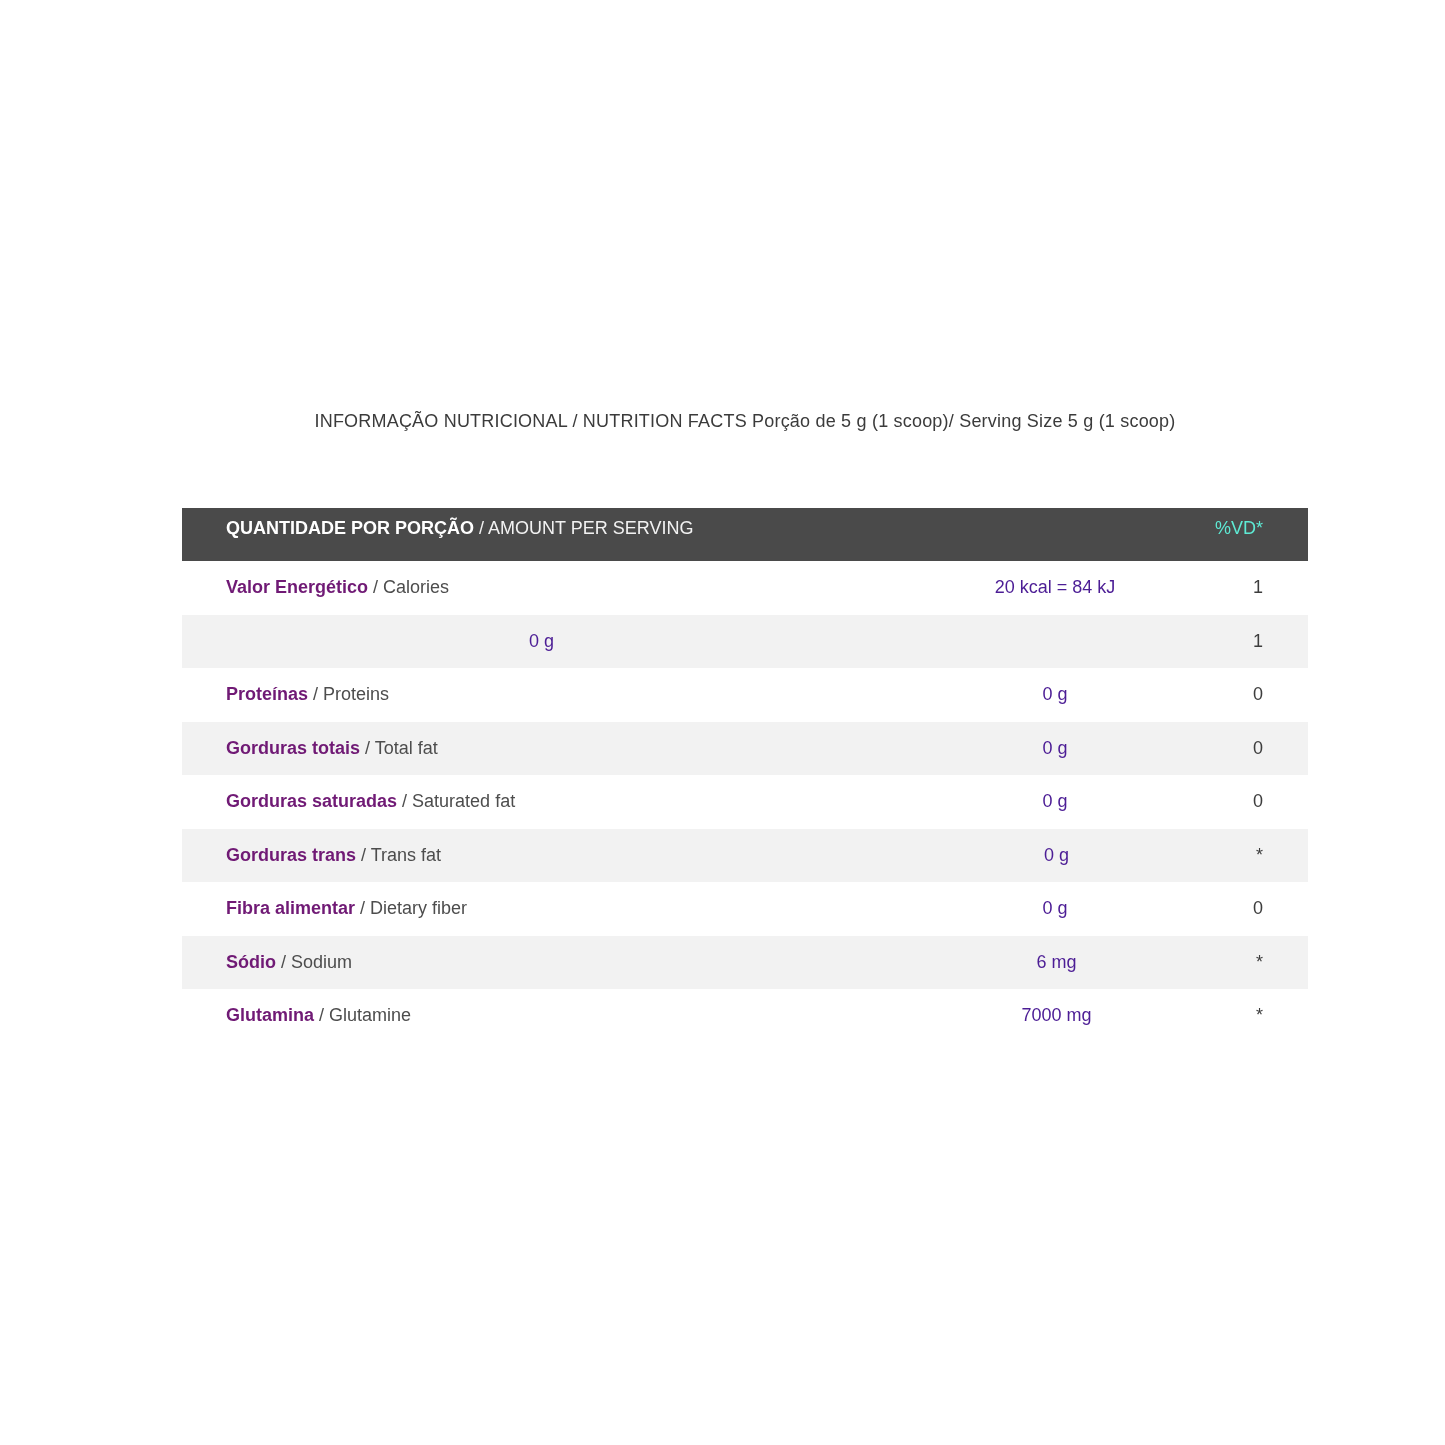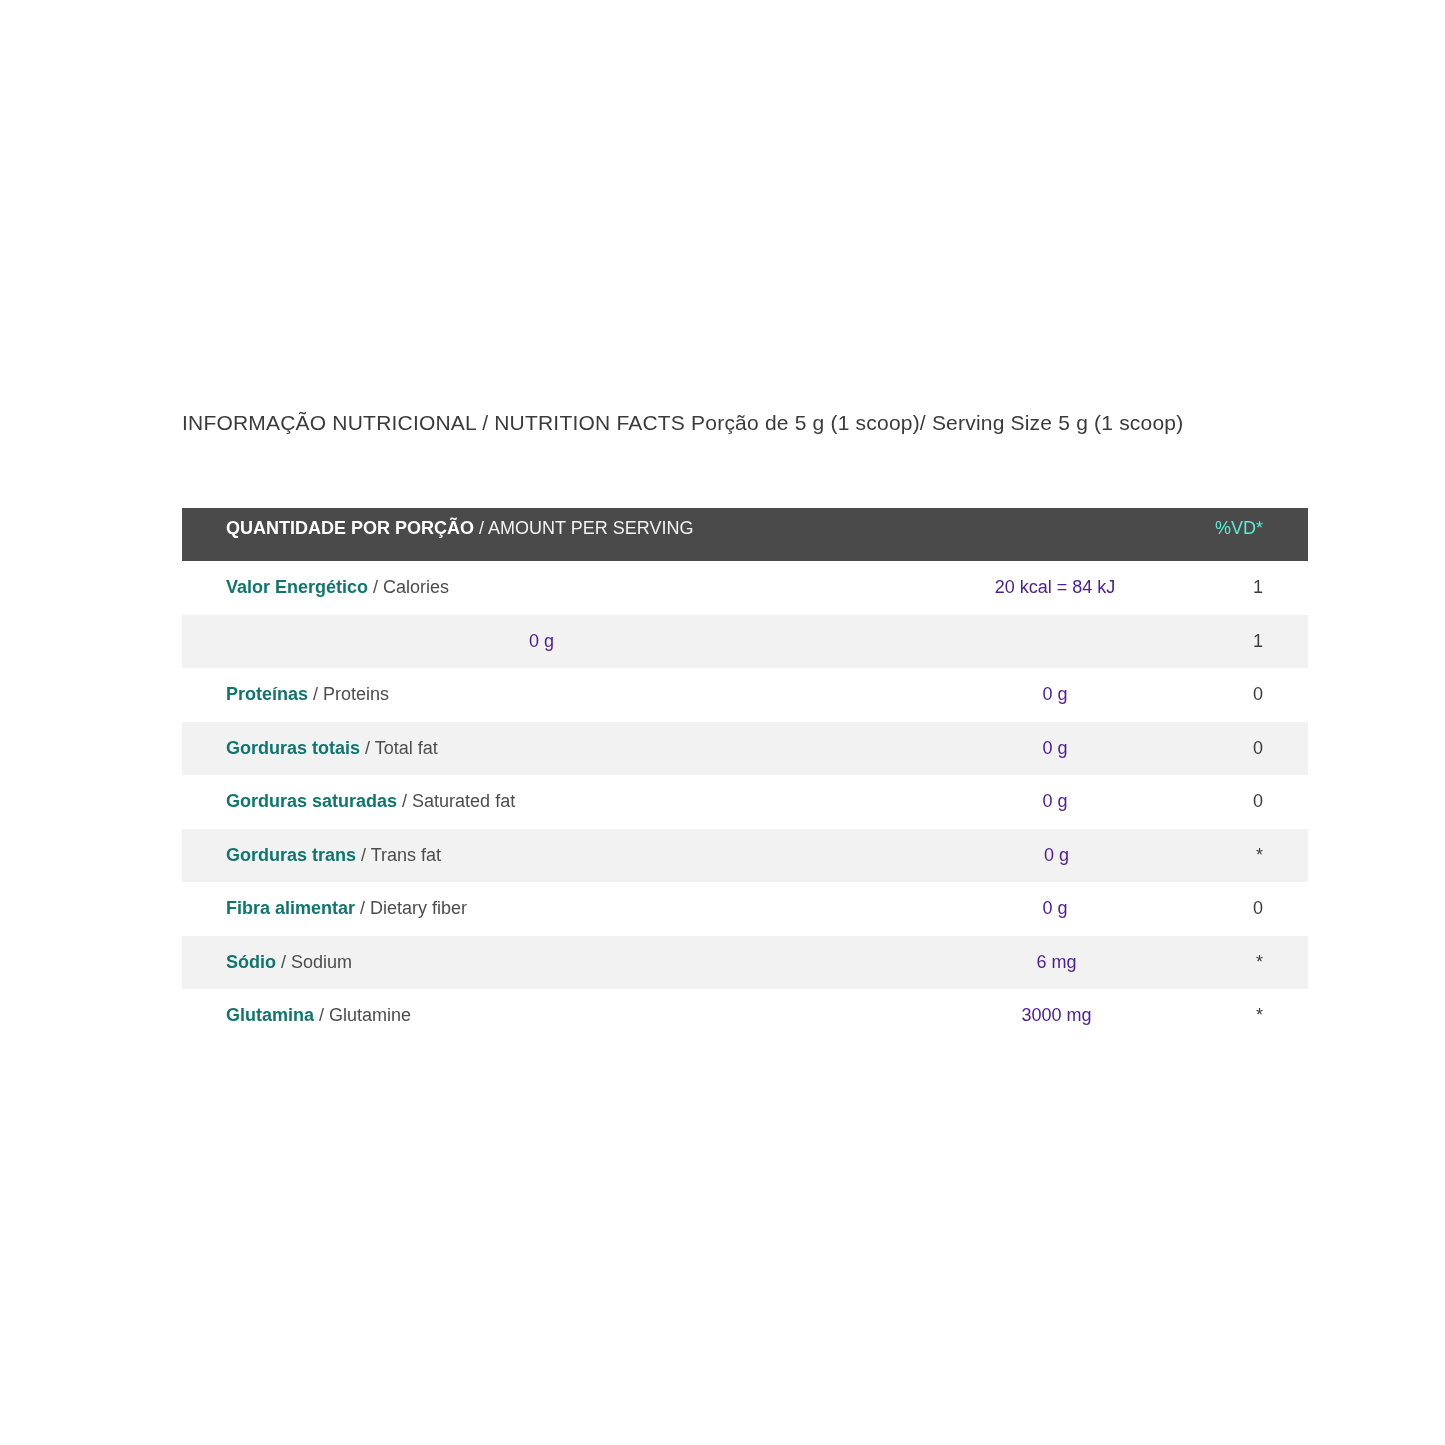--- a/index.html
+++ b/index.html
@@ -19,22 +19,22 @@
     position: absolute;
     left: 182px;
     top: 0;
     width: 1126px;
   }
   .page-title {
     position: absolute;
     top: 411px;
     left: 0;
     width: 100%;
-    text-align: left;
-    font-size: 21px;
+    text-align: center;
+    font-size: 18px;
     font-weight: 400;
     color: #3b3b3b;
     letter-spacing: 0.2px;
     white-space: nowrap;
   }
   .nutrition-table {
     position: absolute;
     top: 508px;
     left: 0;
     width: 100%;
@@ -59,21 +59,21 @@
     grid-template-columns: 631px 1fr auto;
     align-items: center;
     height: 53.5px;
     padding: 0 45px 0 44px;
     box-sizing: border-box;
     font-size: 18px;
     background: #ffffff;
   }
   .row:nth-child(even) { background: #f2f2f2; }
   .row .label { white-space: nowrap; }
-  .row .label .pt { font-weight: 700; color: #0f766e; }
+  .row .label .pt { font-weight: 700; color: #701a75; }
   .row .label .sep,
   .row .label .en { font-weight: 400; color: #4d4d4d; }
   .row .amount { color: #4c1d95; white-space: nowrap; text-align: center; }
   .row .vd { justify-self: end; color: #3d3d3d; }
 </style>
 </head>
 <body>
 
 <div class="canvas">
   <div class="content">
@@ -148,20 +148,20 @@
       <span class="pt">Sódio</span><span class="sep"> / </span><span class="en">Sodium</span>
     </div>
     <div class="amount">6 mg</div>
     <div class="vd">*</div>
   </div>
 
   <div class="row">
     <div class="label">
       <span class="pt">Glutamina</span><span class="sep"> / </span><span class="en">Glutamine</span>
     </div>
-    <div class="amount">3000 mg</div>
+    <div class="amount">7000 mg</div>
     <div class="vd">*</div>
   </div>
 </div>
 
     </div>
   </div>
 </div>
 
 </body></html>

